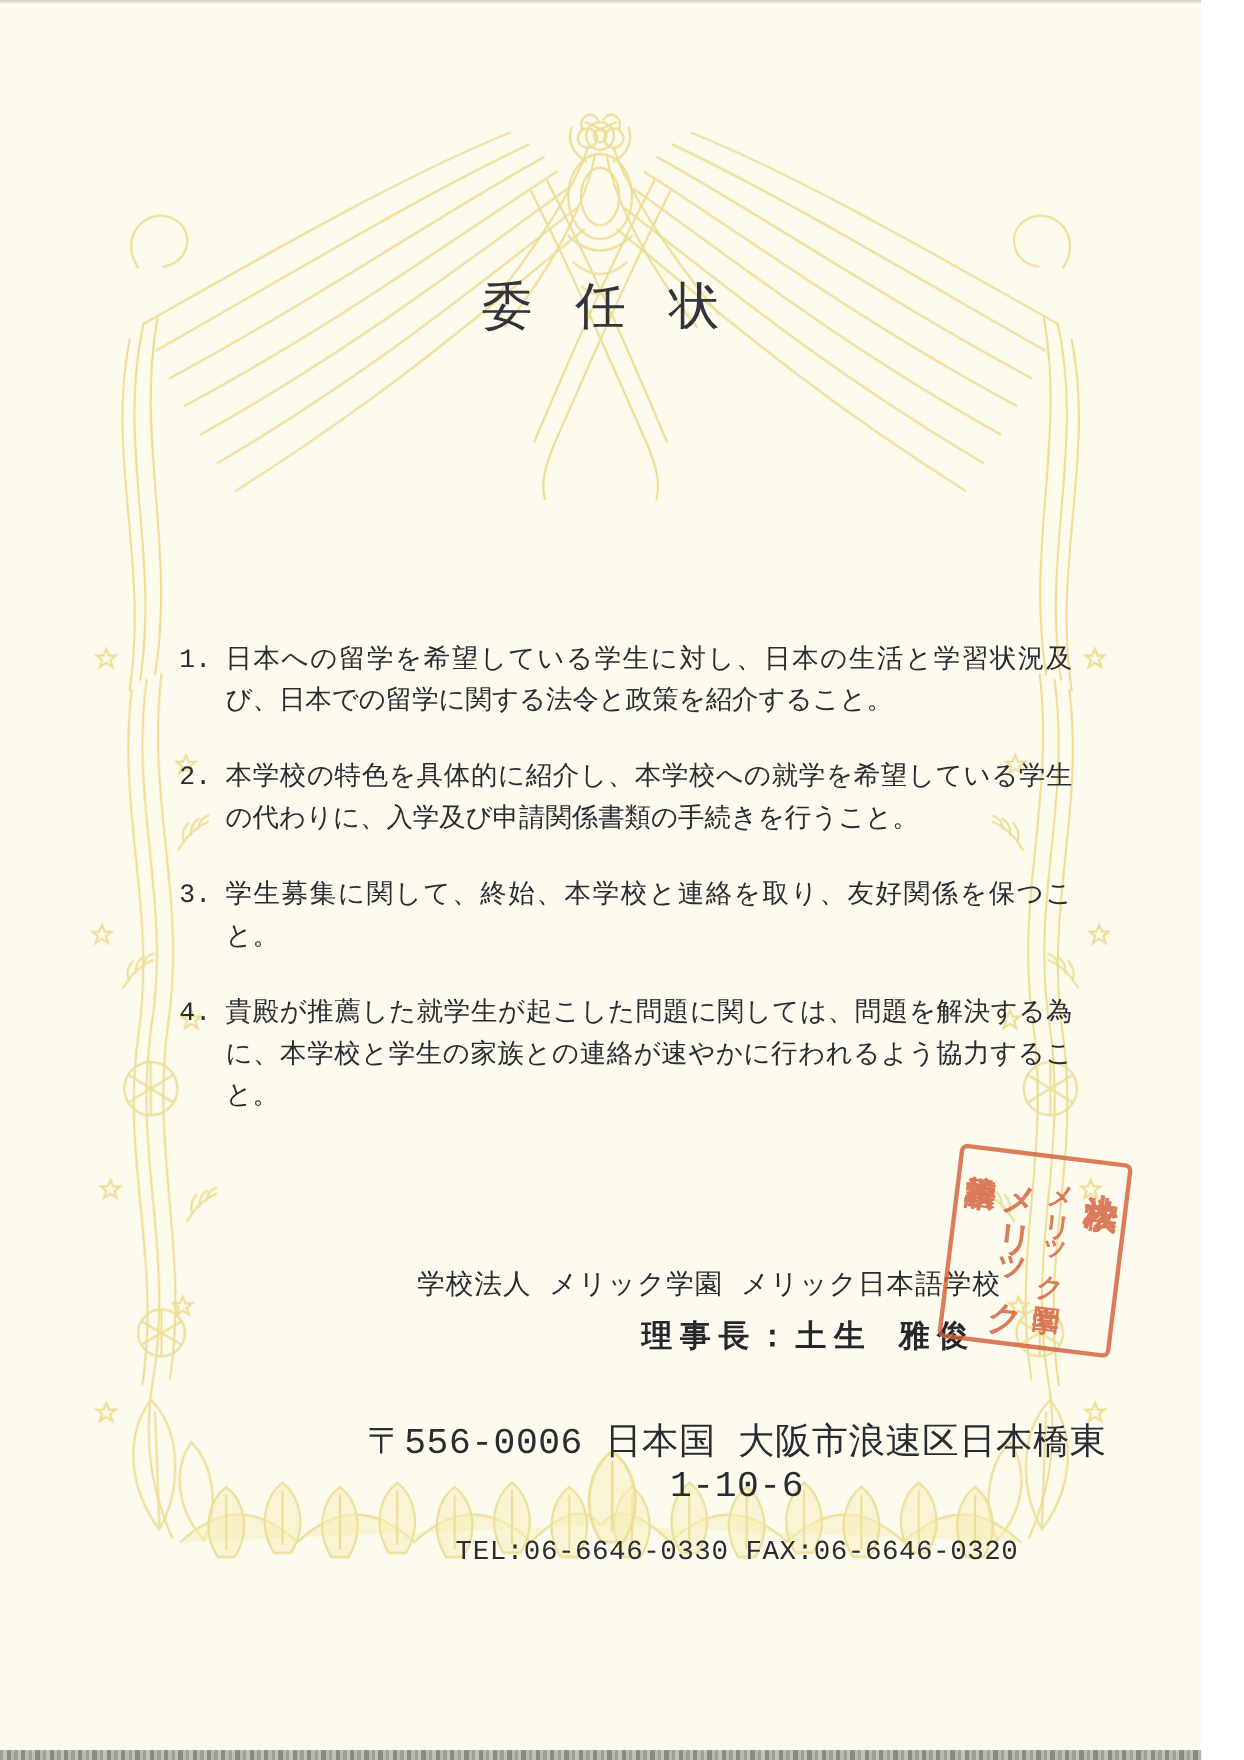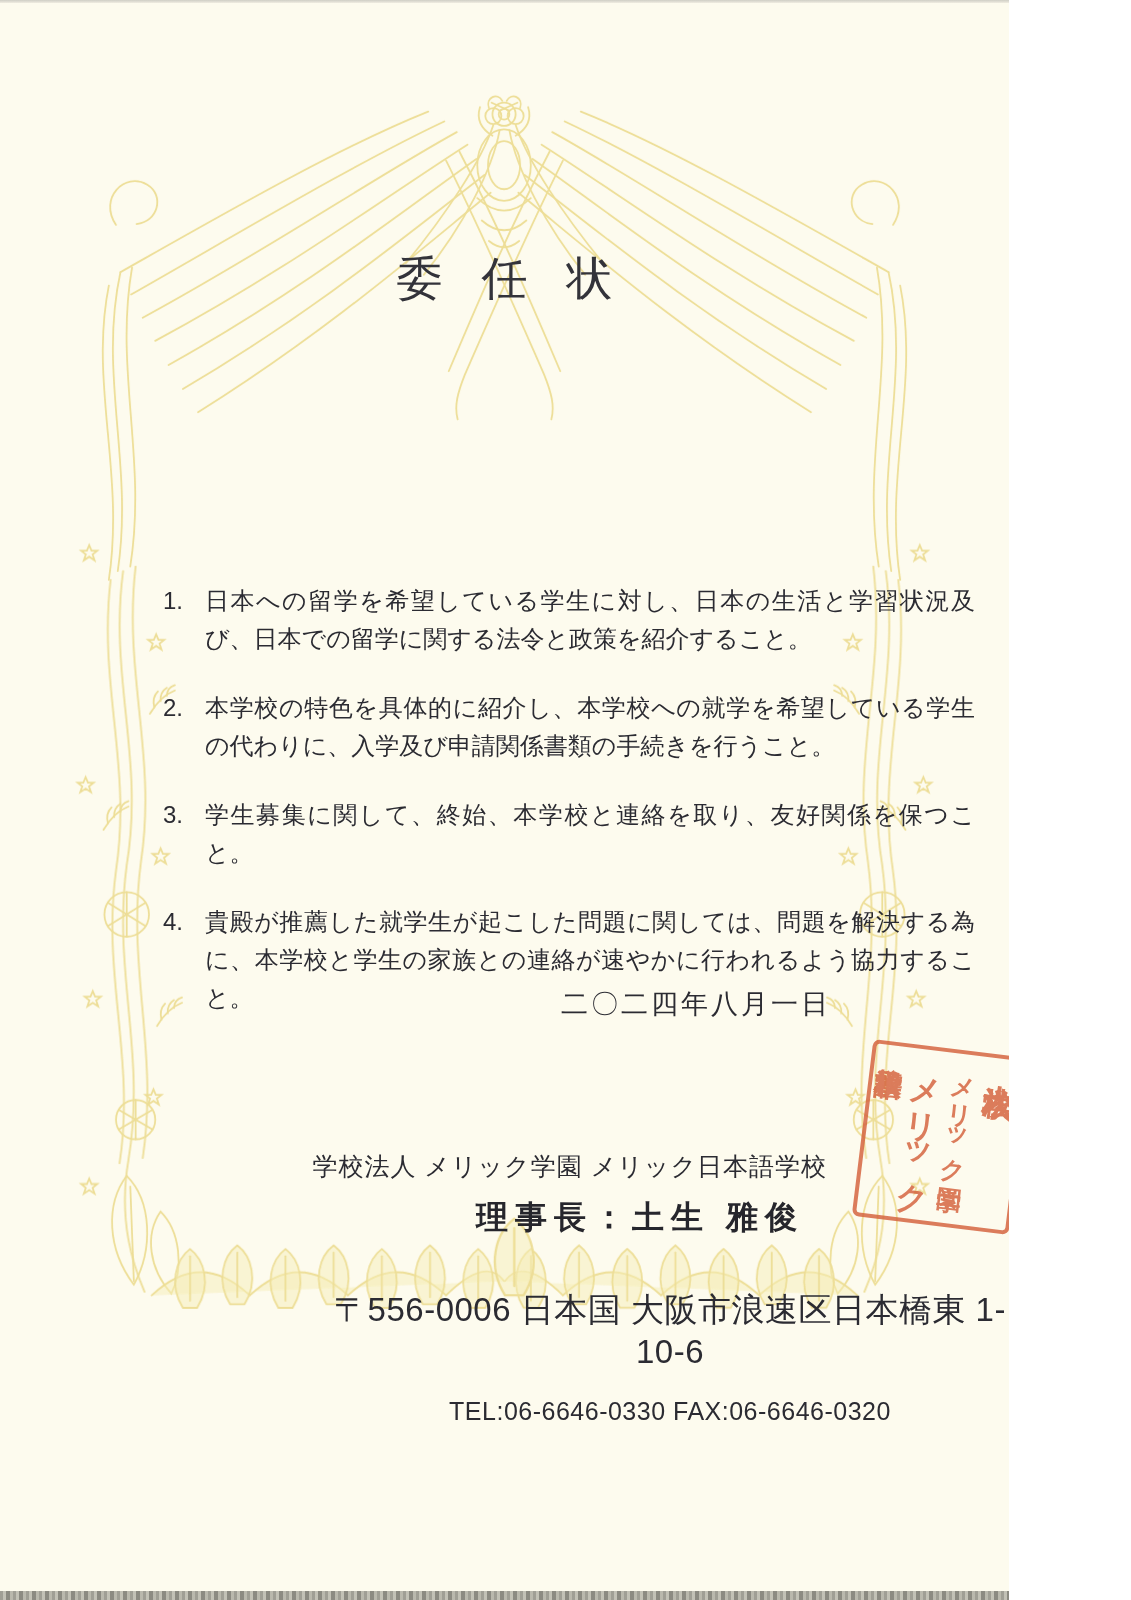--- a/index.html
+++ b/index.html
@@ -1,19 +1,19 @@
 <!DOCTYPE html>
 <html><head>
 <meta charset="utf-8">
 <style>
   html,body { margin:0; padding:0; background:#ffffff; }
   .page {
-    position:relative; width:1009px; height:1600px;
+    position:relative; width:1092px; height:1600px;
     background:#fdfbee; overflow:hidden;
-    font-family:Liberation Sans, sans-serif;
+    font-family:Liberation Mono, monospace;
     color:#2b2b32;
   }
   .scan-top {
     position:absolute; top:0; left:0; right:0; height:3px;
     background:linear-gradient(#c3c3ba,#ece9dd); opacity:.8; z-index:3;
   }
   .scan-bottom {
     position:absolute; bottom:0; left:0; right:0; height:9px;
     background:repeating-linear-gradient(90deg,#88887e 0 3px,#b3b3a7 3px 6px,#6f6f66 6px 10px,#a8a89c 10px 13px);
     opacity:.8; z-index:3;
@@ -41,21 +41,21 @@
   .date-line {
     position:absolute; top:986px; right:178px;
     font-size:27px; letter-spacing:3px;
   }
   .school-line {
     position:absolute; top:1150px; left:0; right:182px;
     text-align:right; font-size:25px; letter-spacing:1px;
   }
   .president-line {
     position:absolute; top:1196px; right:205px;
-    font-size:32px; font-weight:bold; letter-spacing:7px;
+    font-size:28px; font-weight:bold; letter-spacing:7px;
     color:#26262c;
   }
   .address-block { position:absolute; top:1288px; left:330px; width:680px; text-align:center; }
   .address-line { font-size:33px; letter-spacing:0.5px; }
   .telfax-line  { font-size:25px; letter-spacing:0.5px; margin-top:26px; }
 
   .seal {
     position:absolute; left:862px; top:1048px; width:158px; height:178px;
     border:4px solid #d4603b; border-radius:7px;
     transform:rotate(7deg); opacity:.82;
@@ -185,21 +185,20 @@
       <div class="item">
         <span class="item-number">3.</span>
         <span class="item-text">学生募集に関して、終始、本学校と連絡を取り、友好関係を保つこと。</span>
       </div>
       <div class="item">
         <span class="item-number">4.</span>
         <span class="item-text">貴殿が推薦した就学生が起こした問題に関しては、問題を解決する為に、本学校と学生の家族との連絡が速やかに行われるよう協力すること。</span>
       </div>
     </div>
 
-    <div class="date-line">二〇二四年八月一日</div>
 
     <div class="school-line">学校法人 メリック学園 メリック日本語学校</div>
 
     <div class="president-line">理事長：土生 雅俊</div>
 
     <div class="address-block">
       <div class="address-line">〒556-0006 日本国 大阪市浪速区日本橋東 1-10-6</div>
       <div class="telfax-line">TEL:06-6646-0330 FAX:06-6646-0320</div>
     </div>
 

